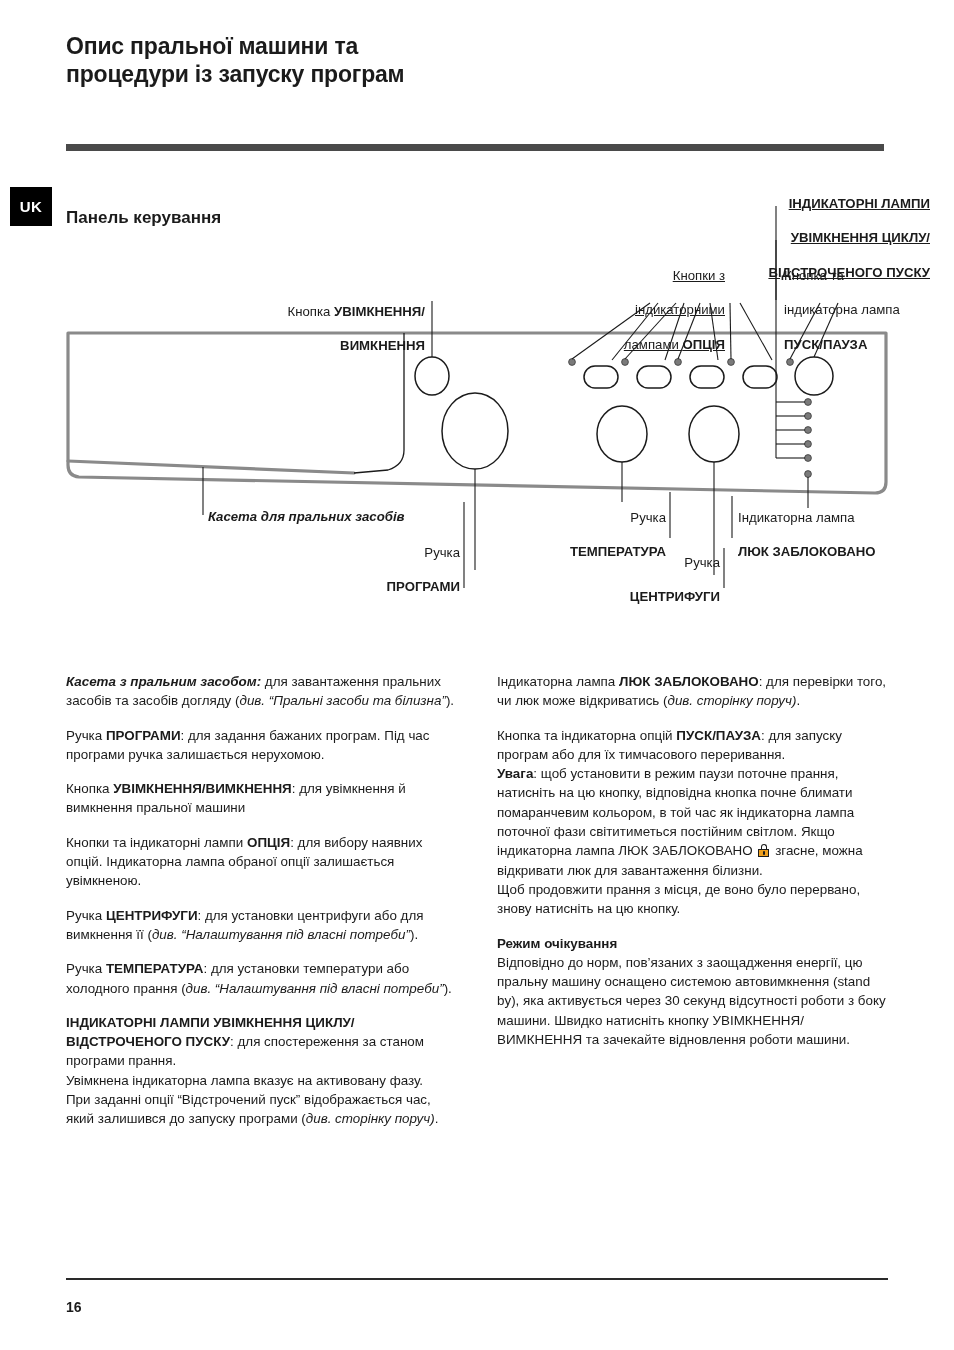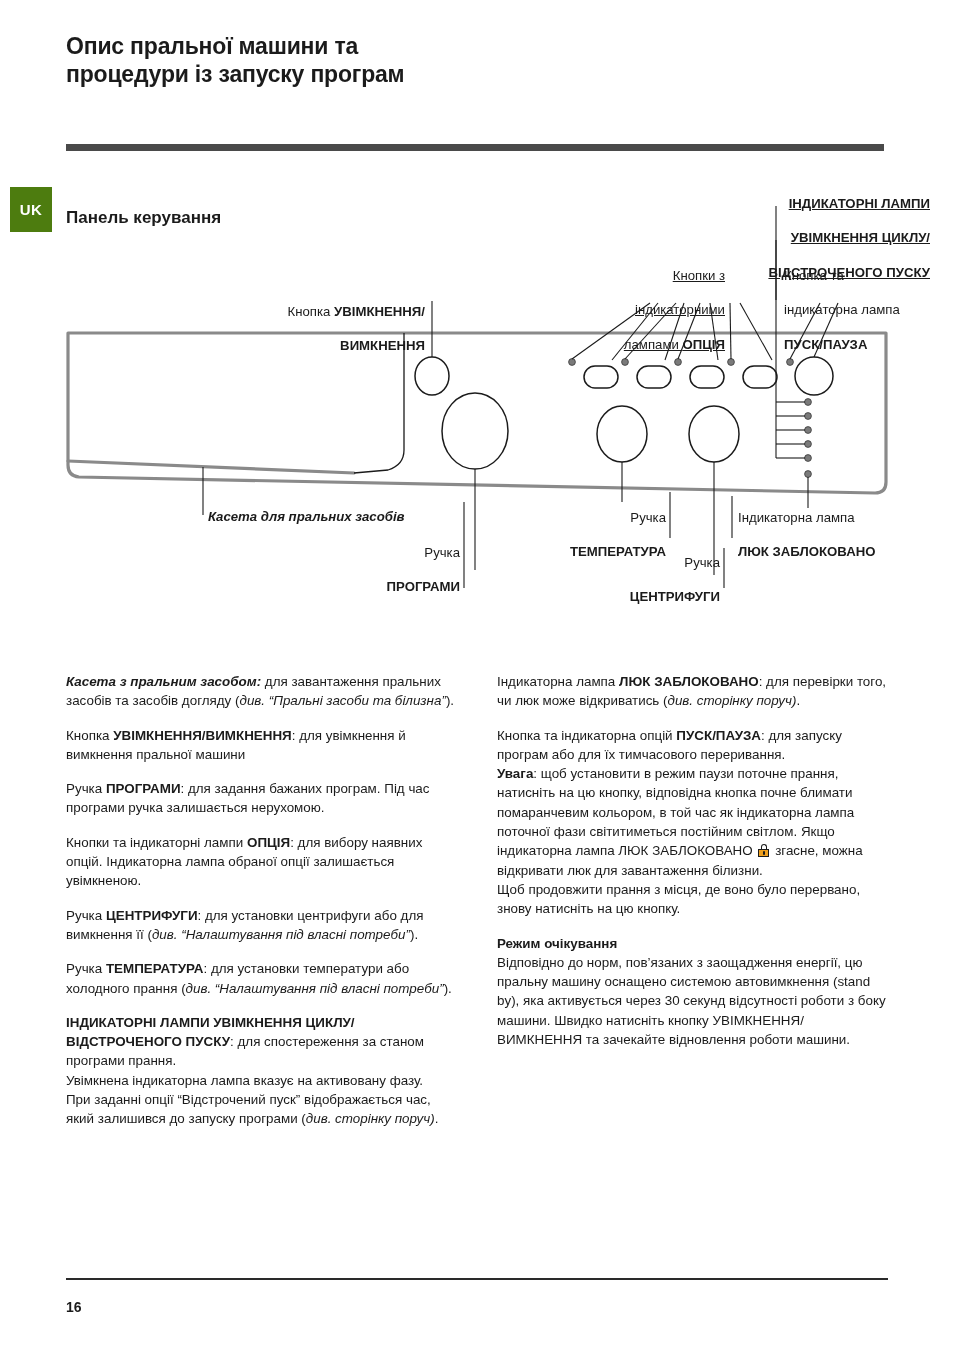--- a/index.html
+++ b/index.html
@@ -36,22 +36,22 @@
     height: 7px;
     background: #4a4a4a;
   }
 
   
   #lang-tag {
     position: absolute;
     left: 10px;
     top: 187px;
     width: 42px;
-    height: 45px;
-    background: #4d7c0f;
+    height: 39px;
+    background: #000000;
     color: #ffffff;
     font-size: 15px;
     font-weight: bold;
     display: flex;
     align-items: center;
     justify-content: center;
     letter-spacing: 0.5px;
   }
 
   
@@ -318,25 +318,25 @@
   </div>
 </div>
 
 <div class="col" id="col-left">
 
   <p class="para">
     <span class="ital-b">Касета з пральним засобом:</span><span> для завантаження пральних засобів та засобів догляду (</span><i>див. “Пральні засоби та білизна”</i><span>).</span>
   </p>
 
   <p class="para">
+    <span>Ручка </span><b>ПРОГРАМИ</b><span>: для задання бажаних програм. Під час програми ручка залишається нерухомою.</span>
+  </p>
+
+  <p class="para">
     <span>Кнопка </span><b>УВІМКНЕННЯ/ВИМКНЕННЯ</b><span>: для увімкнення й вимкнення пральної машини</span>
-  </p>
-
-  <p class="para">
-    <span>Ручка </span><b>ПРОГРАМИ</b><span>: для задання бажаних програм. Під час програми ручка залишається нерухомою.</span>
   </p>
 
   <p class="para">
     <span>Кнопки та індикаторні лампи </span><b>ОПЦІЯ</b><span>:  для вибору наявних опцій. Індикаторна лампа обраної опції залишається увімкненою.</span>
   </p>
 
   <p class="para">
     <span>Ручка </span><b>ЦЕНТРИФУГИ</b><span>: для установки центрифуги або для вимкнення її (</span><i>див. “Налаштування під власні потреби”</i><span>).</span>
   </p>
 

